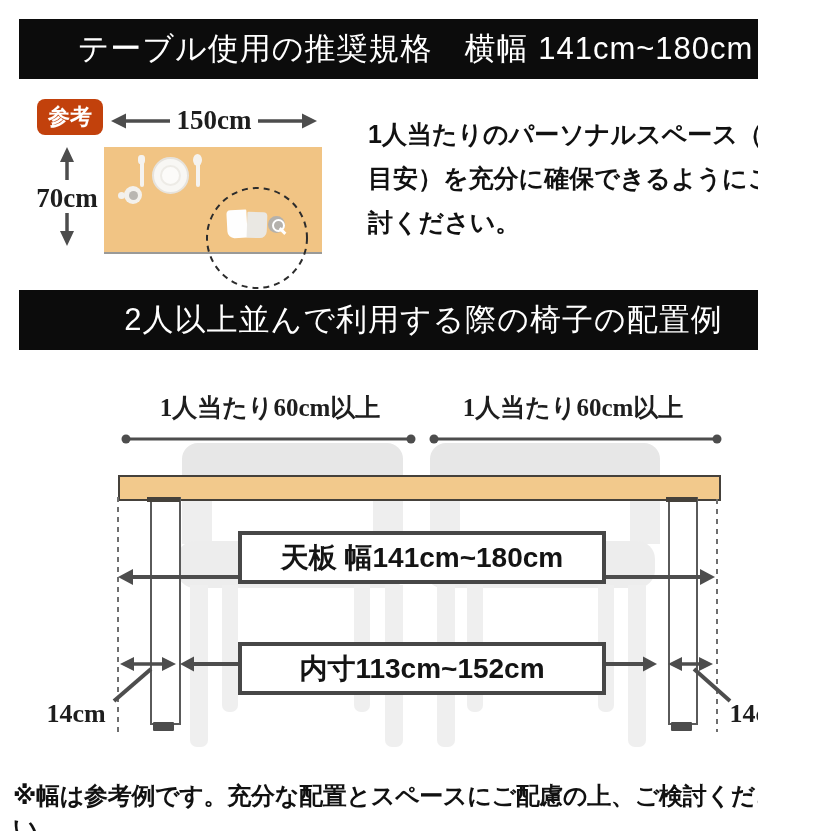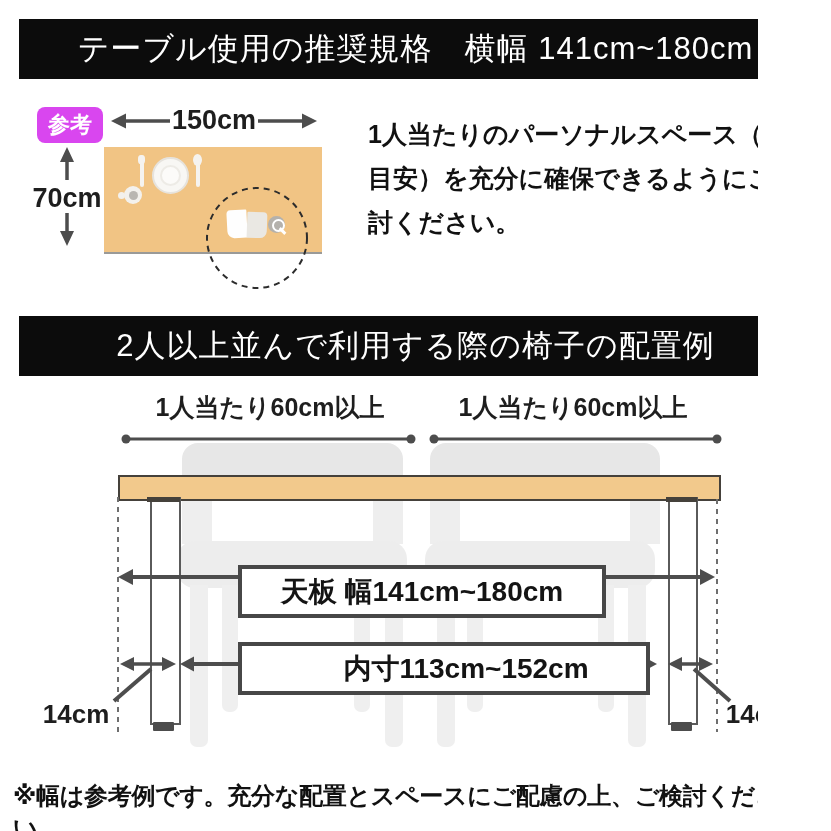--- a/index.html
+++ b/index.html
@@ -6,24 +6,24 @@
   .canvas{position:relative;width:758px;height:831px;background:#ffffff;overflow:hidden;
           font-family:"Liberation Sans","DejaVu Sans",sans-serif;color:#1a1a1a;}
   .abs{position:absolute;box-sizing:border-box;}
 
   
   .banner{position:absolute;left:19px;width:793px;height:60px;background:#0c0c0c;color:#ffffff;
           display:flex;align-items:center;justify-content:center;font-size:31px;font-weight:500;
           letter-spacing:1px;z-index:5;}
 
   
-  .dim-label{position:absolute;font-weight:700;color:#1e1e1e;text-align:center;z-index:6;}
+  .dim-label{position:absolute;font-weight:700;color:#1e1e1e;text-align:center;z-index:6;font-family:Liberation Serif, serif;}
 
   
-  .badge{position:absolute;left:37px;top:107px;width:66px;height:36px;background:#d946ef;border-radius:8px;
+  .badge{position:absolute;left:37px;top:99px;width:66px;height:36px;background:#c2410c;border-radius:8px;
          color:#fff;display:flex;align-items:center;justify-content:center;font-size:22px;font-weight:700;z-index:6;}
   .table1{position:absolute;left:104px;top:147px;width:218px;height:105px;background:#f1c484;
           border-bottom:2px solid #9a9a98;z-index:1;}
   .desc{position:absolute;left:368px;top:112px;width:461px;font-size:25px;font-weight:700;line-height:44px;
         white-space:pre-line;color:#111;z-index:6;}
   .ps-label{position:absolute;left:197px;top:256px;width:122px;height:30px;background:#fff;
             font-size:26px;font-weight:700;text-align:center;line-height:30px;z-index:6;}
 
   
   .icon{position:absolute;z-index:2;}
@@ -93,21 +93,21 @@
   <div class="icon loupe-ring"></div>
   <div class="icon loupe-stub"></div>
 
   <div class="dim-label" style="left:170px;top:105px;width:88px;font-size:27px;">150cm</div>
   <div class="dim-label" style="left:26px;top:183px;width:82px;font-size:27px;">70cm</div>
 
   <div class="desc">1人当たりのパーソナルスペース（60cm
 目安）を充分に確保できるようにご検
 討ください。</div>
 
-  <div class="banner" style="top:316px;">
+  <div class="banner" style="top:290px;padding-left:8px;">
     <span>2人以上並んで利用する際の椅子の配置例</span>
   </div>
 
   <div class="chair backrest abs" style="left:182px;top:443px;width:221px;height:33px;"></div>
   <div class="chair chair-post abs" style="left:182px;top:497px;width:30px;height:47px;"></div>
   <div class="chair chair-post abs" style="left:373px;top:497px;width:30px;height:47px;"></div>
   <div class="chair chair-seat abs" style="left:177px;top:541px;width:230px;height:47px;"></div>
   <div class="chair chair-leg abs" style="left:190px;top:585px;width:18px;height:162px;"></div>
   <div class="chair chair-leg abs" style="left:222px;top:585px;width:16px;height:127px;"></div>
   <div class="chair chair-leg abs" style="left:354px;top:585px;width:16px;height:127px;"></div>
@@ -171,24 +171,24 @@
     <polygon points="668,664 682,657 682,671" fill="#4d4d4d"></polygon>
     <polygon points="713,664 699,657 699,671" fill="#4d4d4d"></polygon>
 
     <line x1="151" y1="669" x2="114" y2="701" stroke="#4d4d4d" stroke-width="4"></line>
     <line x1="694" y1="669" x2="730" y2="701" stroke="#4d4d4d" stroke-width="4"></line>
   </svg>
 
   <div class="dim-label" style="left:150px;top:391px;width:240px;font-size:25px;">1人当たり60cm以上</div>
   <div class="dim-label" style="left:453px;top:391px;width:240px;font-size:25px;">1人当たり60cm以上</div>
 
-  <div class="spec-box" style="top:565px;">
+  <div class="spec-box" style="top:531px;">
     <span>天板 幅141cm~180cm</span>
   </div>
-  <div class="spec-box" style="top:642px;padding-left:44px;">
+  <div class="spec-box" style="top:642px;">
     <span>内寸113cm~152cm</span>
   </div>
 
   <div class="dim-label" style="left:40px;top:699px;width:72px;font-size:26px;">14cm</div>
   <div class="dim-label" style="left:723px;top:699px;width:72px;font-size:26px;">14cm</div>
 
   <div class="footnote">※幅は参考例です。充分な配置とスペースにご配慮の上、ご検討ください。</div>
 
 </div>
 

